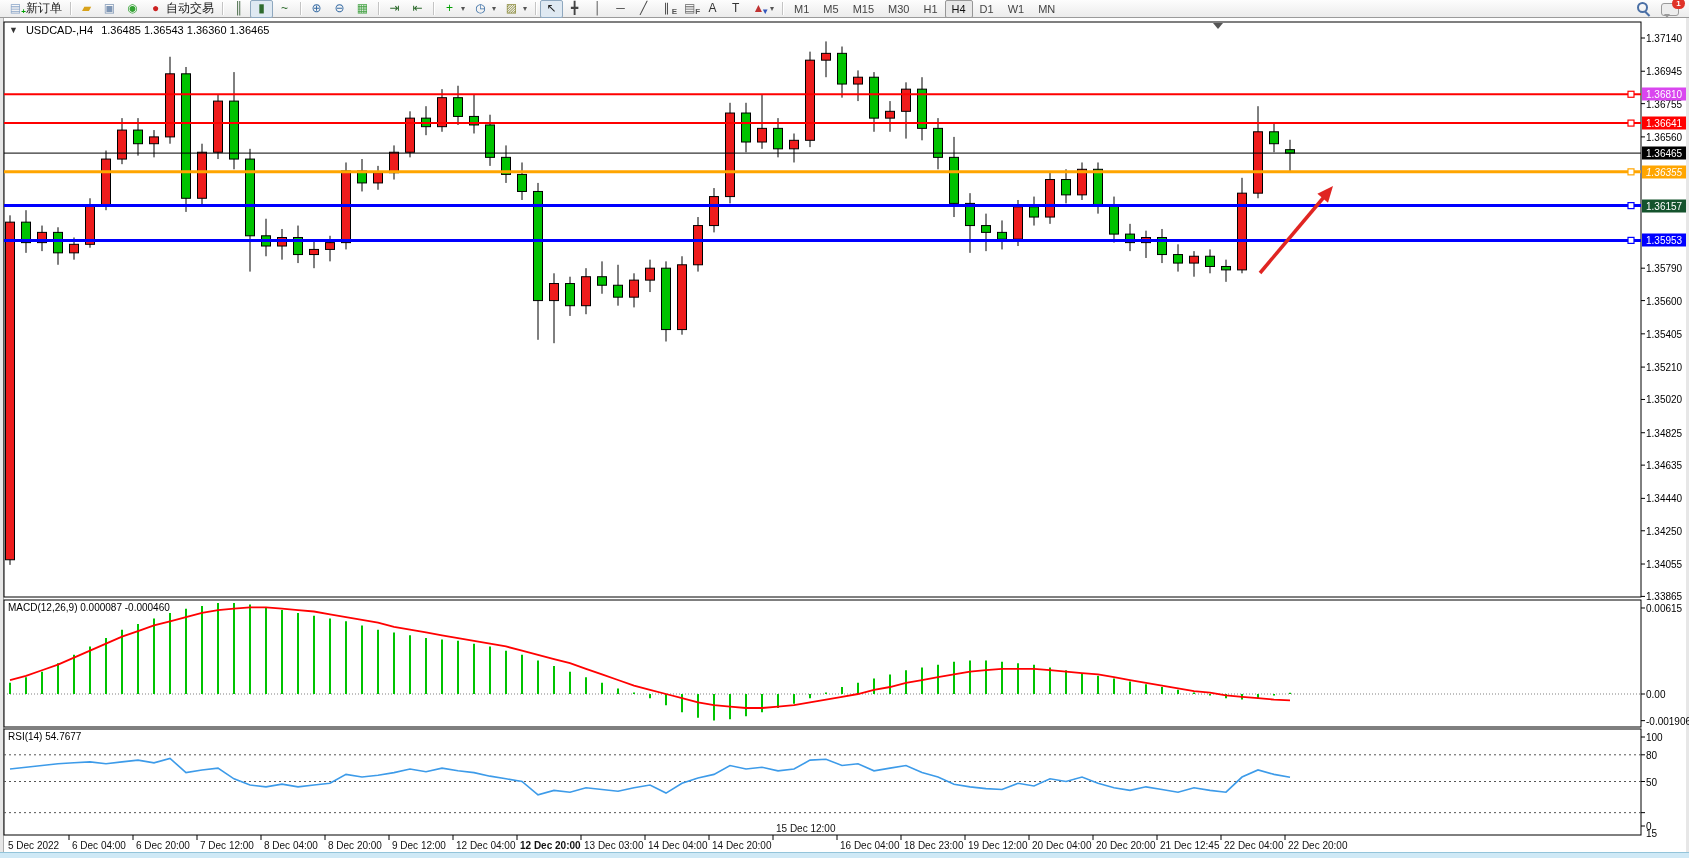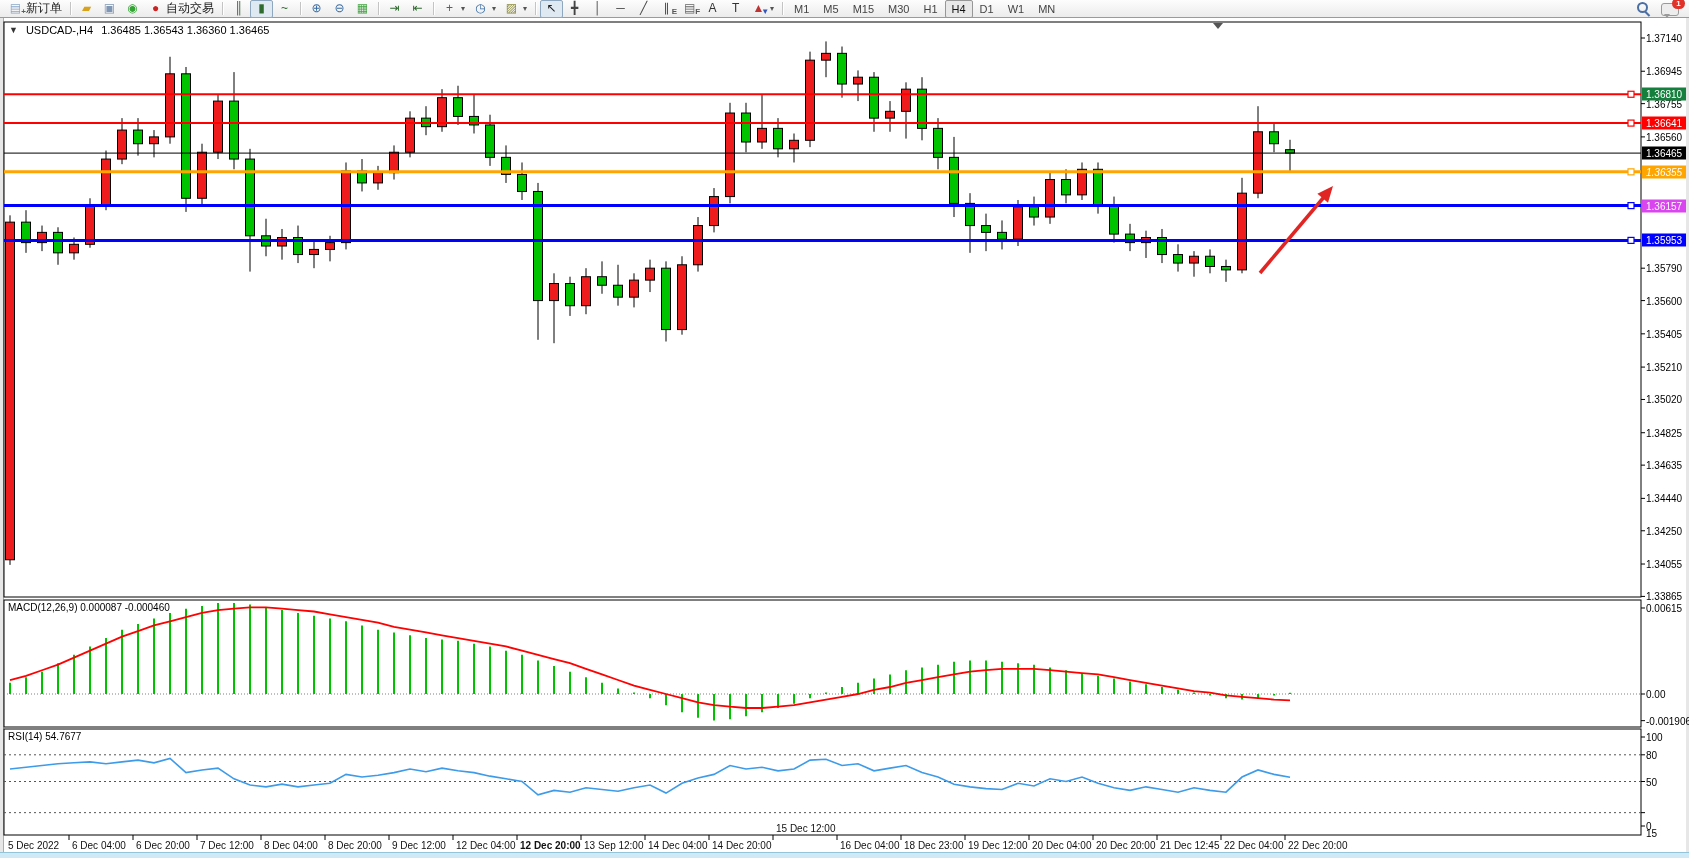--- a/index.html
+++ b/index.html
@@ -539,36 +539,36 @@
     <div class="axis-label" style="top: 564.023px;">1.34055</div>
     <div class="axis-label" style="top: 596.42px;">1.33865</div>
     <div class="axis-label" style="top: 607.998px;">0.00615</div>
     <div class="axis-label" style="top: 694px;">0.00</div>
     <div class="axis-label" style="top: 720.654px;">-0.001906</div>
     <div class="axis-label" style="top: 737px;">100</div>
     <div class="axis-label" style="top: 754.8px;">80</div>
     <div class="axis-label" style="top: 781.5px;">50</div>
     <div class="axis-label" style="top: 812.65px; margin-top: 20px;">15</div>
     <div class="axis-label" style="top: 826px;">0</div>
-    <div class="price-tag" style="top: 94.2683px; background: #15803d;">1.36810</div>
+    <div class="price-tag" style="top: 94.2683px; background: #d946ef;">1.36810</div>
     <div class="price-tag" style="top: 123.084px; background: rgb(255, 0, 0);">1.36641</div>
     <div class="price-tag" style="top: 153.094px; background: rgb(0, 0, 0);">1.36465</div>
     <div class="price-tag" style="top: 171.85px; background: rgb(255, 165, 0); font-style: italic;">1.36355</div>
-    <div class="price-tag" style="top: 205.611px; background: #d946ef;">1.36157</div>
+    <div class="price-tag" style="top: 205.611px; background: #14532d;">1.36157</div>
     <div class="price-tag" style="top: 240.395px; background: rgb(0, 0, 255);">1.35953</div>
     <div class="time-label" style="top: 840px; left: 8px;">5 Dec 2022</div>
     <div class="time-label" style="top: 840px; left: 72px;">6 Dec 04:00</div>
     <div class="time-label" style="top: 840px; left: 136px;">6 Dec 20:00</div>
     <div class="time-label" style="top: 840px; left: 200px;">7 Dec 12:00</div>
     <div class="time-label" style="top: 840px; left: 264px;">8 Dec 04:00</div>
     <div class="time-label" style="top: 840px; left: 328px;">8 Dec 20:00</div>
     <div class="time-label" style="top: 840px; left: 392px;">9 Dec 12:00</div>
     <div class="time-label" style="top: 840px; left: 456px;">12 Dec 04:00</div>
     <div class="time-label" style="top: 840px; left: 520px; font-weight: bold;">12 Dec 20:00</div>
-    <div class="time-label" style="top: 840px; left: 584px;">13 Sep 12:00</div>
+    <div class="time-label" style="top: 840px; left: 584px;">13 Dec 03:00</div>
     <div class="time-label" style="top: 840px; left: 648px;">14 Dec 04:00</div>
     <div class="time-label" style="top: 840px; left: 712px;">14 Dec 20:00</div>
     <div class="time-label" style="top: 823px; left: 776px;">15 Dec 12:00</div>
     <div class="time-label" style="top: 840px; left: 840px;">16 Dec 04:00</div>
     <div class="time-label" style="top: 840px; left: 904px;">18 Dec 23:00</div>
     <div class="time-label" style="top: 840px; left: 968px;">19 Dec 12:00</div>
     <div class="time-label" style="top: 840px; left: 1032px;">20 Dec 04:00</div>
     <div class="time-label" style="top: 840px; left: 1096px;">20 Dec 20:00</div>
     <div class="time-label" style="top: 840px; left: 1160px;">21 Dec 12:45</div>
     <div class="time-label" style="top: 840px; left: 1224px;">22 Dec 04:00</div>

